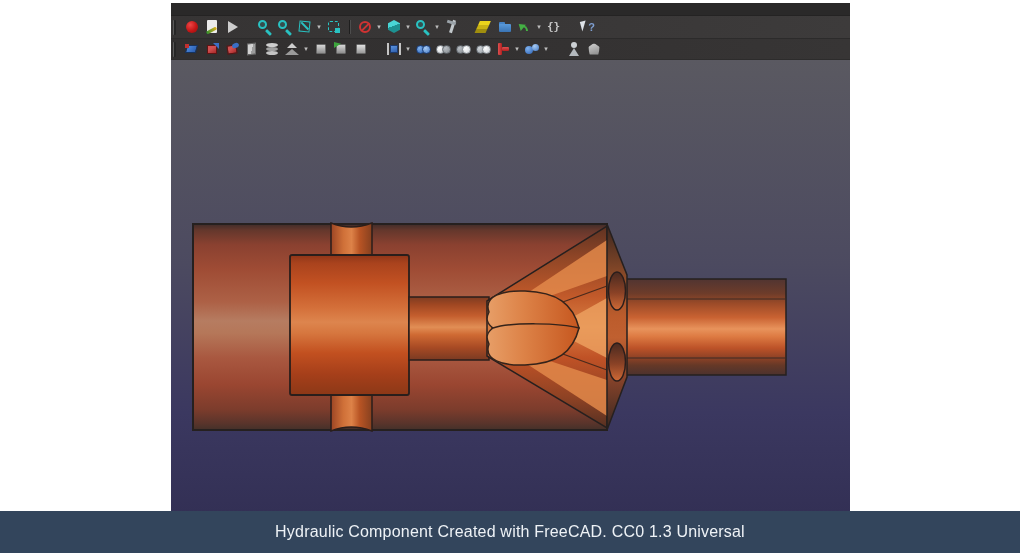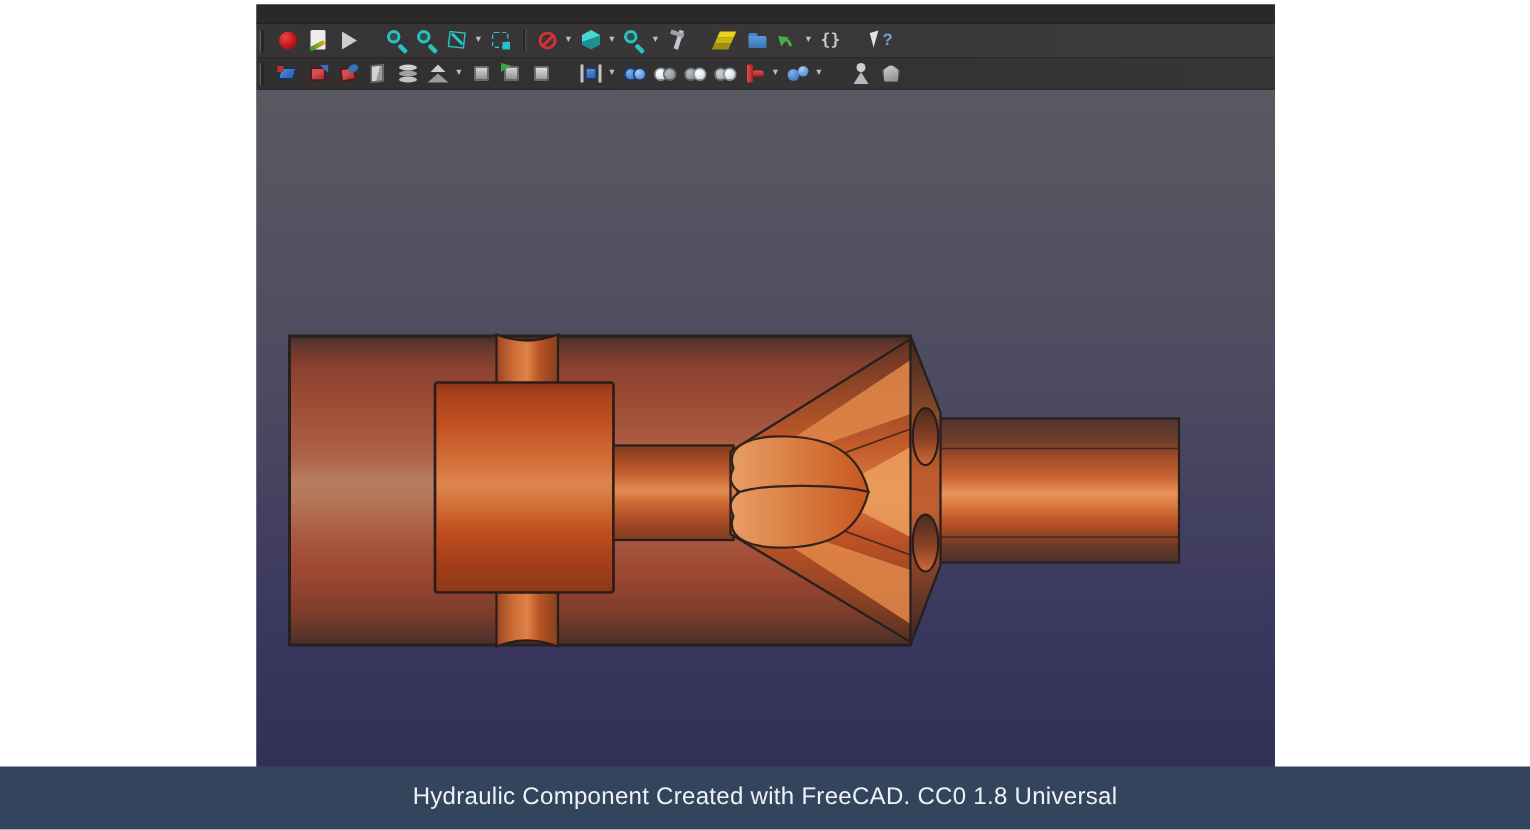--- a/index.html
+++ b/index.html
@@ -296,16 +296,16 @@
         <path d="M454,239 L615,239 M454,298 L615,298" stroke="#3a2a24" stroke-width="1" fill="none"></path>
 
         <path d="M436,164 L456,215 L456,317 L436,370 Z" fill="url(#gHex)" stroke="#26201f" stroke-width="1.5"></path>
         <ellipse cx="446" cy="231" rx="8.5" ry="19" fill="url(#gHole)" stroke="#2a1e1c" stroke-width="1.5"></ellipse>
         <ellipse cx="446" cy="302" rx="8.5" ry="19" fill="url(#gHole)" stroke="#2a1e1c" stroke-width="1.5"></ellipse>
       </svg>
     </div>
   </div>
 
   <div class="caption-bar">
-    <span>Hydraulic Component Created with FreeCAD. CC0 1.8 Universal</span>
+    <span>Hydraulic Component Created with FreeCAD. CC0 1.3 Universal</span>
   </div>
 
 </div>
 
 </body></html>

